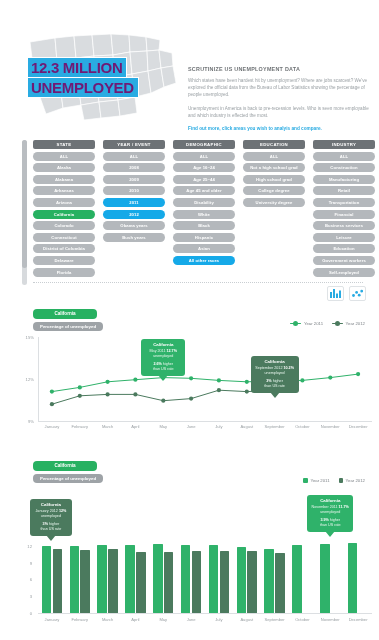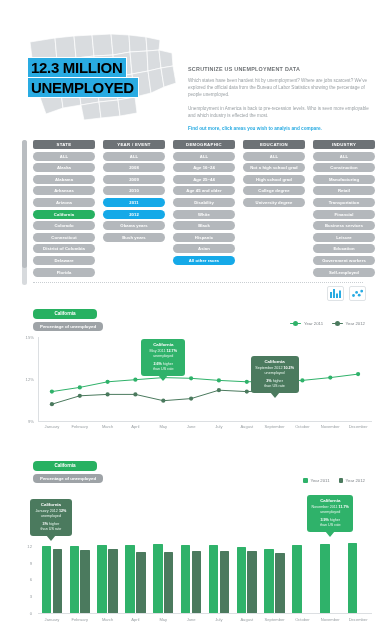--- a/index.html
+++ b/index.html
@@ -12,21 +12,21 @@
   .page { position: relative; width: 379px; height: 640px; background:#fff; }
 
   
   .hero { position: relative; width: 379px; height: 130px; background: #fff; }
   .map-wrap { position: absolute; left: 26px; top: 22px; width: 160px; height: 100px; }
   .map-wrap svg { width: 100%; height: 100%; display:block; }
   .hero-badge { position: absolute; left: 27px; top: 57px; }
   .hero-badge .line {
     display: block;
     background: #29abe2;
-    color: #000000;
+    color: #701a75;
     font-weight: bold;
     font-size: 15px;
     letter-spacing: -0.3px;
     line-height: 19px;
     padding: 0 4px 0 3px;
     white-space: nowrap;
     font-family: "Liberation Sans", sans-serif;
     border: 1px solid #ffffff;
     width: max-content;
   }

